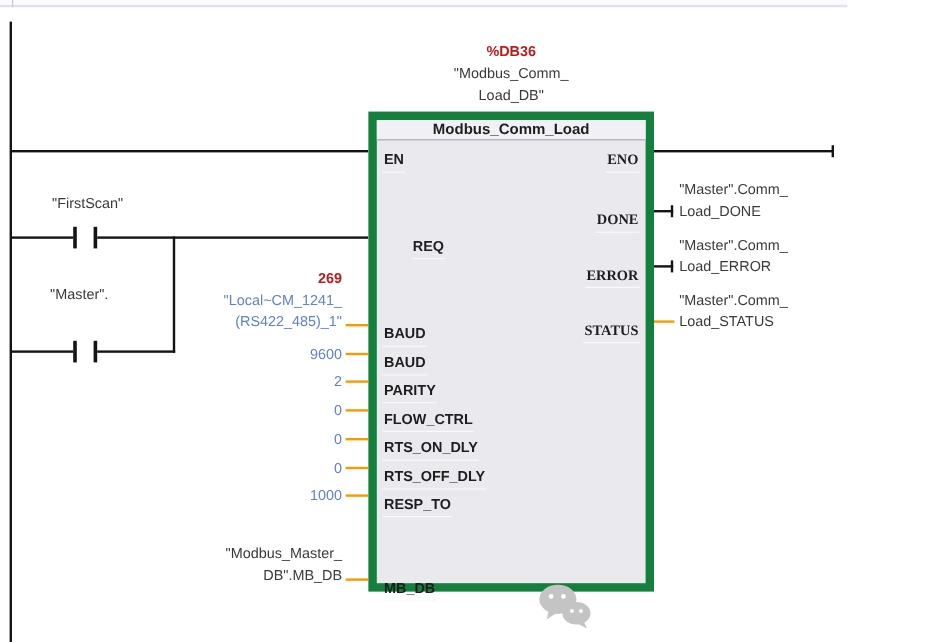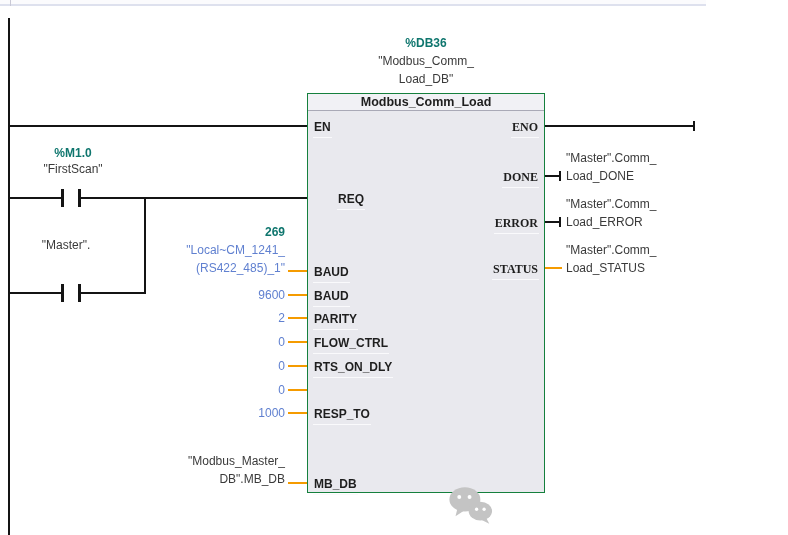--- a/index.html
+++ b/index.html
@@ -9,29 +9,29 @@
     position:relative; width:788px; height:535px; background:#ffffff;
     overflow:hidden; font-size:12px; color:#3a3a3a;
   }
   .abs { position:absolute; }
   .topbar { left:0; top:0; width:706px; height:6px; background:#fbfbfd; border-bottom:2px solid #dee1ee; }
   .topbar-tick { left:10px; top:0; width:1px; height:6px; background:#c9c9d6; }
   .wire { background:#141414; height:2px; }
   .vwire { background:#141414; width:2px; }
   .owire { background:#f59b00; height:2px; }
   .cbar { background:#141414; width:3px; height:18px; }
-  .teal { color:#0f766e; font-weight:bold; }
+  .teal { color:#b91c1c; font-weight:bold; }
   .blue { color:#6080d0; }
   .dark { color:#3a3a3a; }
   .lbl { line-height:18px; white-space:nowrap; }
   .ctr { text-align:center; }
   .rgt { text-align:right; }
   .fb {
     left:307px; top:93px; width:238px; height:400px;
-    background:#e9e9ee; border:1px solid #15803d;
+    background:#e9e9ee; border:7px solid #15803d;
   }
   .fb-header {
     position:absolute; left:0; top:0; right:0; height:17px;
     background:#f1f1f5; border-bottom:1px solid #a9a9b6;
     font-weight:bold; font-size:12.5px; color:#1e1e1e;
     text-align:center; line-height:16px;
   }
   .pin {
     position:absolute; line-height:18px; font-weight:bold; color:#1e1e1e;
     white-space:nowrap;
@@ -59,39 +59,39 @@
   <div class="abs cbar" style="left:61px; top:189px;"></div>
   <div class="abs cbar" style="left:78px; top:189px;"></div>
   <div class="abs wire" style="left:81px; top:197px; width:226px;"></div>
 
   <div class="abs wire" style="left:9px; top:292px; width:52px;"></div>
   <div class="abs cbar" style="left:61px; top:284px;"></div>
   <div class="abs cbar" style="left:78px; top:284px;"></div>
   <div class="abs wire" style="left:81px; top:292px; width:65px;"></div>
   <div class="abs vwire" style="left:144px; top:197px; height:97px;"></div>
 
-  <div class="abs lbl ctr teal" style="left:13px; top:144px; width:120px;">%M1.0</div>
   <div class="abs lbl ctr dark" style="left:13px; top:160px; width:120px;">"FirstScan"</div>
 
   <div class="abs lbl ctr dark" style="left:5px; top:236px; width:122px;">"Master".</div>
 
   <div class="abs lbl ctr teal" style="left:307px; top:34px; width:238px;">%DB36</div>
   <div class="abs lbl ctr dark" style="left:307px; top:52px; width:238px;">"Modbus_Comm_</div>
   <div class="abs lbl ctr dark" style="left:307px; top:70px; width:238px;">Load_DB"</div>
 
   <div class="abs fb">
     <div class="fb-header">Modbus_Comm_Load</div>
 
     <div class="pin pin-l" style="top:24px;"><span>EN</span></div>
     <div class="pin pin-l" style="top:96px;margin-left:24px;"><span>REQ</span></div>
     <div class="pin pin-l" style="top:169px;"><span>BAUD</span></div>
     <div class="pin pin-l" style="top:193px;"><span>BAUD</span></div>
     <div class="pin pin-l" style="top:216px;"><span>PARITY</span></div>
     <div class="pin pin-l" style="top:240px;"><span>FLOW_CTRL</span></div>
     <div class="pin pin-l" style="top:264px;"><span>RTS_ON_DLY</span></div>
+    <div class="pin pin-l" style="top:288px;"><span>RTS_OFF_DLY</span></div>
     <div class="pin pin-l" style="top:311px;"><span>RESP_TO</span></div>
     <div class="pin pin-l" style="top:381px;"><span>MB_DB</span></div>
 
     <div class="pin pin-r" style="top:24px;"><span>ENO</span></div>
     <div class="pin pin-r" style="top:74px;"><span>DONE</span></div>
     <div class="pin pin-r" style="top:120px;"><span>ERROR</span></div>
     <div class="pin pin-r" style="top:166px;"><span>STATUS</span></div>
   </div>
 
   <div class="abs lbl rgt teal opr" style="top:223px;">269</div>

